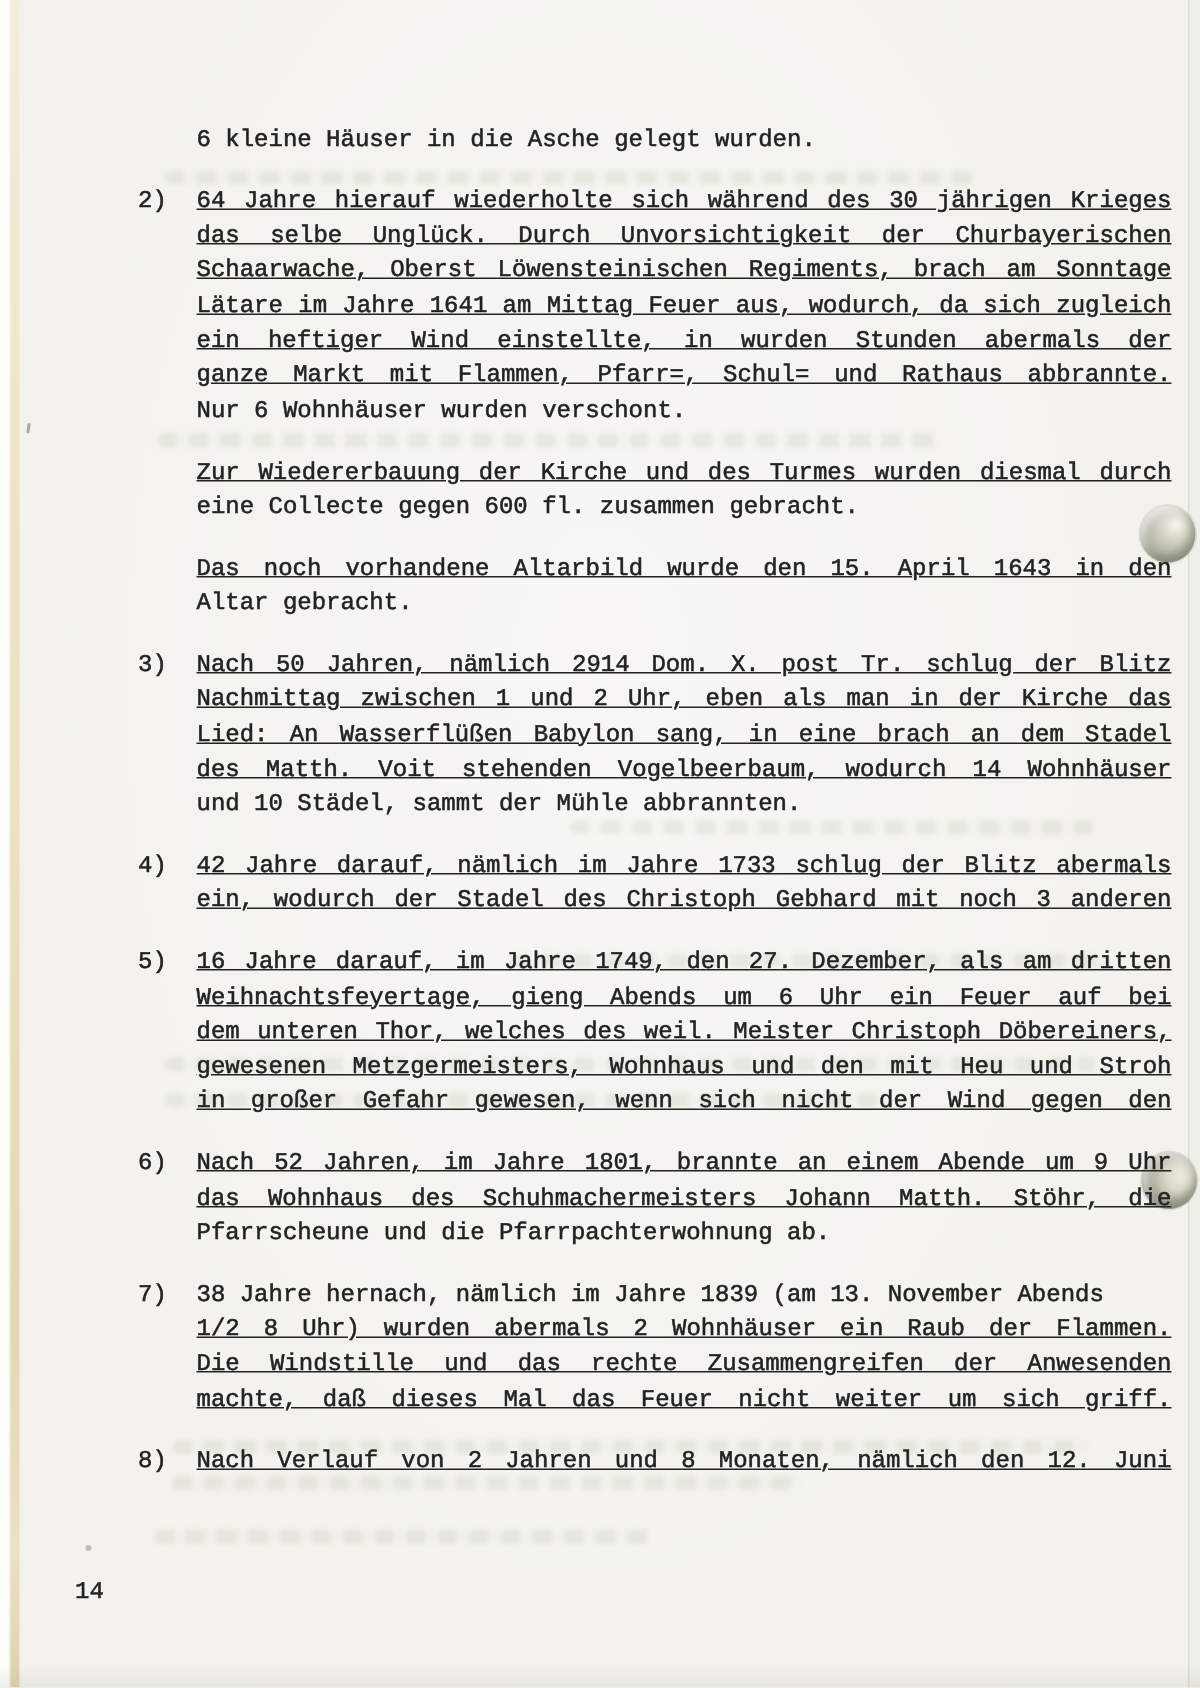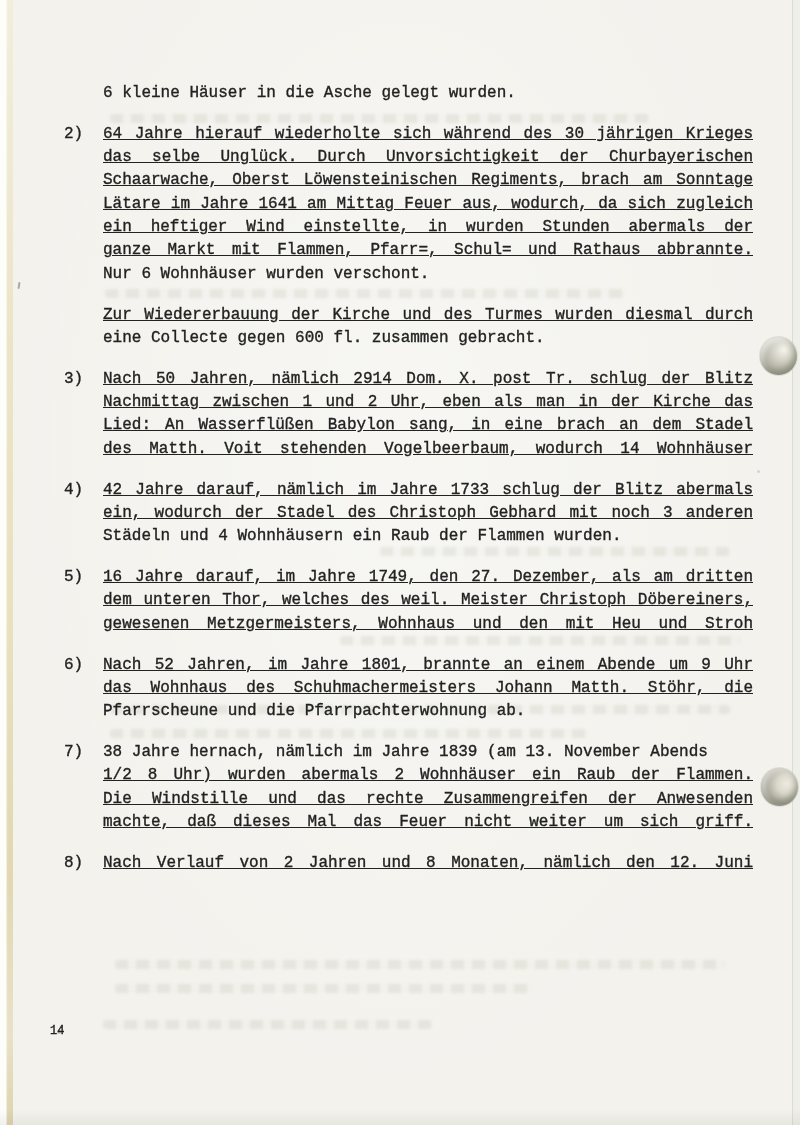--- a/index.html
+++ b/index.html
@@ -60,30 +60,30 @@
   .s2{left:57px;top:1030px;width:4px;height:4px;border-radius:50%;opacity:.7;}
   .s3{left:757px;top:470px;width:3px;height:3px;border-radius:50%;opacity:.4;}
 
   
   .content{
     position:absolute;left:64px;top:82px;width:689px;
     font-size:16px;line-height:23.3px;
     -webkit-text-stroke:0.35px var(--ink);
     letter-spacing:0;
   }
-  .block{display:flex;}
+  .block{display:flex;margin-left:28px;}
   .block + .block{margin-top:17.6px;}
   .marker{width:39px;flex:0 0 39px;white-space:pre;}
   .body{width:650px;flex:0 0 650px;}
   .line{text-align:left;}
   .line.j{text-align:justify;text-align-last:justify;text-decoration:underline;}
 
   .pagenum{
-    position:absolute;left:50px;top:1020px;
-    font-size:12px;line-height:23.3px;
+    position:absolute;left:50px;top:1050px;
+    font-size:16px;line-height:23.3px;
     -webkit-text-stroke:0.35px var(--ink);
   }
 </style>
 </head>
 <body>
 
 <div class="page">
   <div class="left-white"></div>
   <div class="crease"></div>
   <div class="right-edge"></div>
@@ -126,42 +126,51 @@
         </div>
       </div>
       <div class="block">
         <div class="marker"></div>
         <div class="body">
           <div class="line j">Zur Wiedererbauung der Kirche und des Turmes wurden diesmal durch</div>
           <div class="line">eine Collecte gegen 600 fl. zusammen gebracht.</div>
         </div>
       </div>
       <div class="block">
+        <div class="marker"></div>
+        <div class="body">
+          <div class="line j">Das noch vorhandene Altarbild wurde den 15. April 1643 in den</div>
+          <div class="line">Altar gebracht.</div>
+        </div>
+      </div>
+      <div class="block">
         <div class="marker">3)</div>
         <div class="body">
           <div class="line j">Nach 50 Jahren, nämlich 2914 Dom. X. post Tr. schlug der Blitz</div>
           <div class="line j">Nachmittag zwischen 1 und 2 Uhr, eben als man in der Kirche das</div>
           <div class="line j">Lied: An Wasserflüßen Babylon sang, in eine brach an dem Stadel</div>
           <div class="line j">des Matth. Voit stehenden Vogelbeerbaum, wodurch 14 Wohnhäuser</div>
+          <div class="line">und 10 Städel, sammt der Mühle abbrannten.</div>
         </div>
       </div>
       <div class="block">
         <div class="marker">4)</div>
         <div class="body">
           <div class="line j">42 Jahre darauf, nämlich im Jahre 1733 schlug der Blitz abermals</div>
           <div class="line j">ein, wodurch der Stadel des Christoph Gebhard mit noch 3 anderen</div>
-          <div class="line">Städeln und 4 Wohnhäusern ein Raub der Flammen wurden.</div>
         </div>
       </div>
       <div class="block">
         <div class="marker">5)</div>
         <div class="body">
           <div class="line j">16 Jahre darauf, im Jahre 1749, den 27. Dezember, als am dritten</div>
+          <div class="line j">Weihnachtsfeyertage, gieng Abends um 6 Uhr ein Feuer auf bei</div>
           <div class="line j">dem unteren Thor, welches des weil. Meister Christoph Döbereiners,</div>
           <div class="line j">gewesenen Metzgermeisters, Wohnhaus und den mit Heu und Stroh</div>
+          <div class="line j">in großer Gefahr gewesen, wenn sich nicht der Wind gegen den</div>
         </div>
       </div>
       <div class="block">
         <div class="marker">6)</div>
         <div class="body">
           <div class="line j">Nach 52 Jahren, im Jahre 1801, brannte an einem Abende um 9 Uhr</div>
           <div class="line j">das Wohnhaus des Schuhmachermeisters Johann Matth. Stöhr, die</div>
           <div class="line">Pfarrscheune und die Pfarrpachterwohnung ab.</div>
         </div>
       </div>

